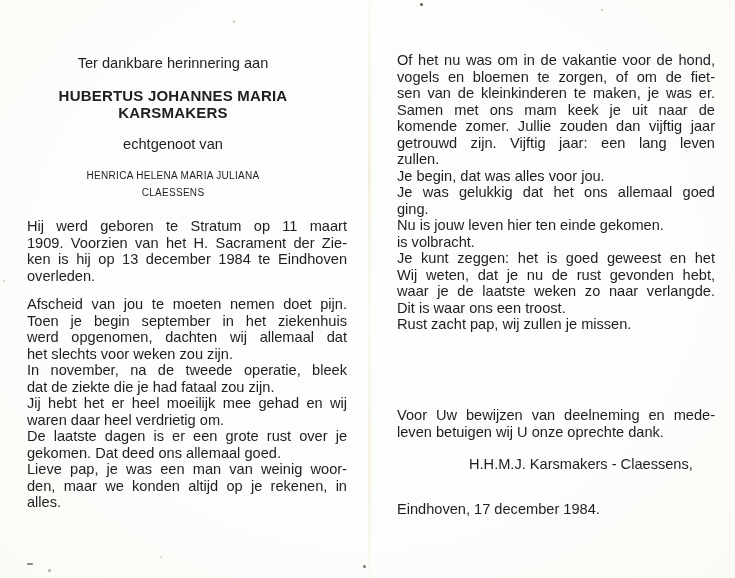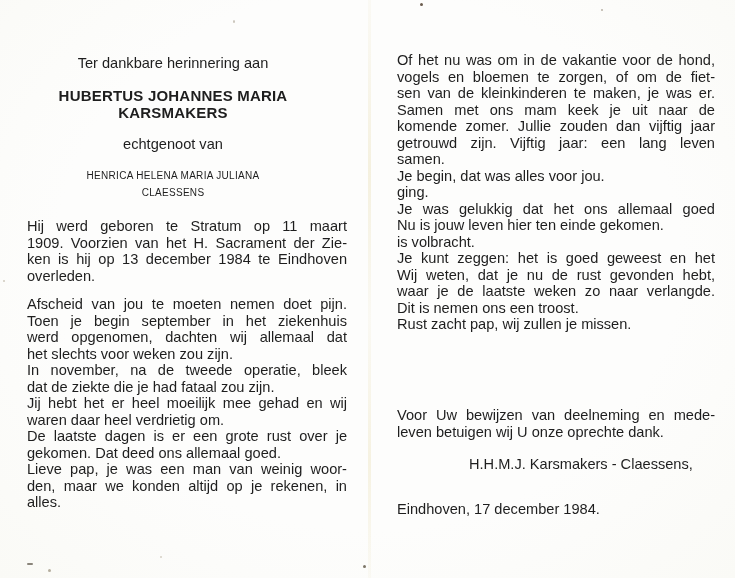--- a/index.html
+++ b/index.html
@@ -89,30 +89,30 @@
 
   <div class="page right">
 
     <div class="blk" style="top:52px">
       <div class="ln j">Of het nu was om in de vakantie voor de hond,</div>
       <div class="ln j">vogels en bloemen te zorgen, of om de fiet-</div>
       <div class="ln j">sen van de kleinkinderen te maken, je was er.</div>
       <div class="ln j">Samen met ons mam keek je uit naar de</div>
       <div class="ln j">komende zomer. Jullie zouden dan vijftig jaar</div>
       <div class="ln j">getrouwd zijn. Vijftig jaar: een lang leven</div>
-      <div class="ln">samen.</div>
+      <div class="ln">zullen.</div>
       <div class="ln">Je begin, dat was alles voor jou.</div>
+      <div class="ln j">Je was gelukkig dat het ons allemaal goed</div>
       <div class="ln">ging.</div>
-      <div class="ln j">Je was gelukkig dat het ons allemaal goed</div>
       <div class="ln">Nu is jouw leven hier ten einde gekomen.</div>
       <div class="ln">is volbracht.</div>
       <div class="ln j">Je kunt zeggen: het is goed geweest en het</div>
       <div class="ln j">Wij weten, dat je nu de rust gevonden hebt,</div>
       <div class="ln j">waar je de laatste weken zo naar verlangde.</div>
-      <div class="ln">Dit is nemen ons een troost.</div>
+      <div class="ln">Dit is waar ons een troost.</div>
       <div class="ln">Rust zacht pap, wij zullen je missen.</div>
     </div>
 
     <div class="blk" style="top:407px">
       <div class="ln j">Voor Uw bewijzen van deelneming en mede-</div>
       <div class="ln">leven betuigen wij U onze oprechte dank.</div>
     </div>
 
     <div class="sig" style="top:456px">
       <div class="ln">H.H.M.J. Karsmakers - Claessens,</div>

